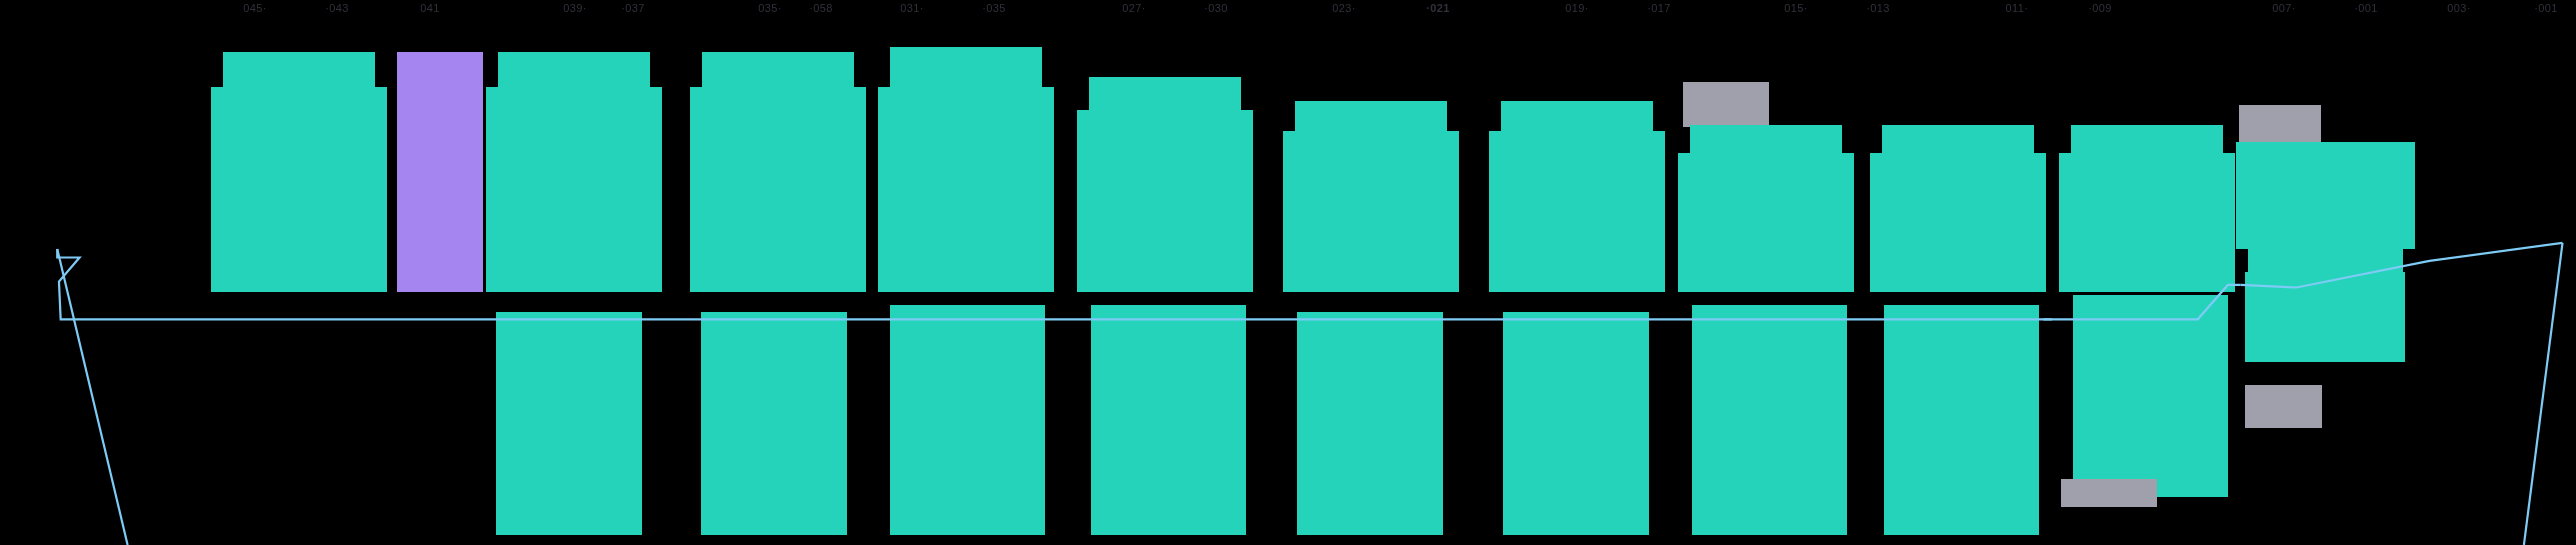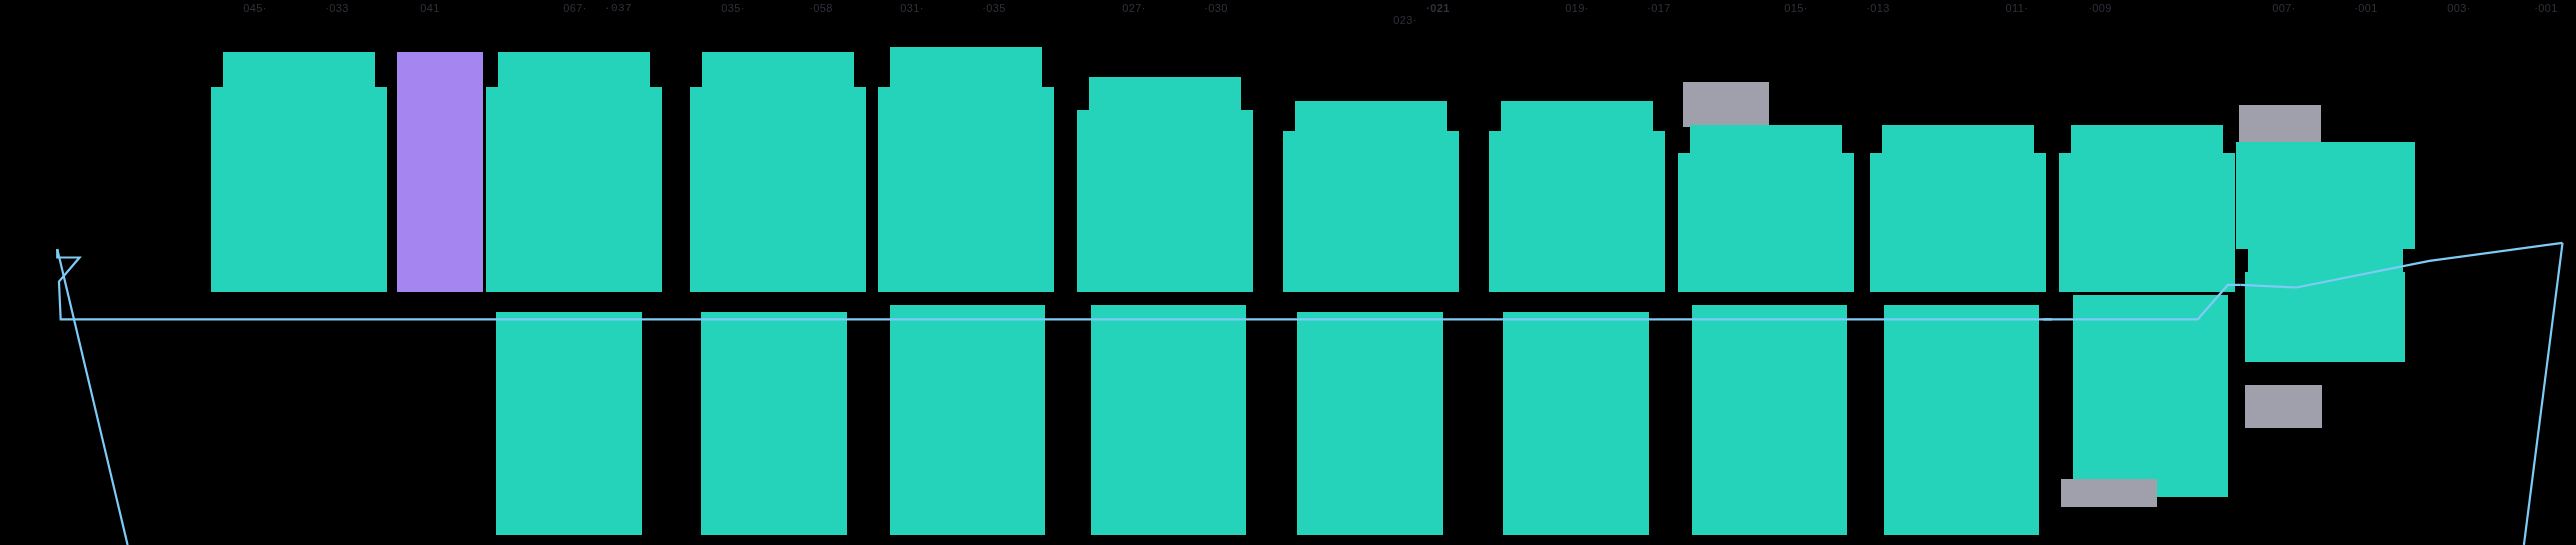--- a/index.html
+++ b/index.html
@@ -58,31 +58,31 @@
     vector-effect:non-scaling-stroke;
   }
 </style>
 </head>
 <body>
 
 <div id="stage" style="width: 2576px; height: 545px; background: rgb(0, 0, 0);">
 
   <div id="bay-ruler">
       <div class="bay-label" style="left: 255px; color: rgb(48, 49, 58);">045·</div>
-      <div class="bay-label" style="left: 337px; color: rgb(48, 49, 58);">·033</div>
+      <div class="bay-label" style="left: 337px; color: rgb(48, 49, 58);">·043</div>
       <div class="bay-label" style="left: 430px; color: rgb(48, 49, 58);">041</div>
-      <div class="bay-label" style="left: 575px; color: rgb(48, 49, 58);">067·</div>
-      <div class="bay-label" style="left: 618px; color: rgb(48, 49, 58); font-family: Liberation Mono, monospace;">·037</div>
-      <div class="bay-label" style="left: 733px; color: rgb(48, 49, 58);">035·</div>
+      <div class="bay-label" style="left: 575px; color: rgb(48, 49, 58);">039·</div>
+      <div class="bay-label" style="left: 633px; color: rgb(48, 49, 58);">·037</div>
+      <div class="bay-label" style="left: 770px; color: rgb(48, 49, 58);">035·</div>
       <div class="bay-label" style="left: 821px; color: rgb(48, 49, 58);">·058</div>
       <div class="bay-label" style="left: 912px; color: rgb(48, 49, 58);">031·</div>
       <div class="bay-label" style="left: 994px; color: rgb(48, 49, 58);">·035</div>
       <div class="bay-label" style="left: 1134px; color: rgb(48, 49, 58);">027·</div>
       <div class="bay-label" style="left: 1216px; color: rgb(48, 49, 58);">·030</div>
-      <div class="bay-label" style="left: 1405px; color: rgb(48, 49, 58); margin-top: 12px;">023·</div>
+      <div class="bay-label" style="left: 1344px; color: rgb(48, 49, 58);">023·</div>
       <div class="bay-label" style="left: 1438px; color: rgb(48, 49, 58); font-weight: bold;">·021</div>
       <div class="bay-label" style="left: 1577px; color: rgb(48, 49, 58); text-align: right;">019·</div>
       <div class="bay-label" style="left: 1659px; color: rgb(48, 49, 58);">·017</div>
       <div class="bay-label" style="left: 1796px; color: rgb(48, 49, 58);">015·</div>
       <div class="bay-label" style="left: 1878px; color: rgb(48, 49, 58);">·013</div>
       <div class="bay-label" style="left: 2017px; color: rgb(48, 49, 58);">011·</div>
       <div class="bay-label" style="left: 2100px; color: rgb(48, 49, 58);">·009</div>
       <div class="bay-label" style="left: 2284px; color: rgb(48, 49, 58);">007·</div>
       <div class="bay-label" style="left: 2366px; color: rgb(48, 49, 58);">·001</div>
       <div class="bay-label" style="left: 2459px; color: rgb(48, 49, 58);">003·</div>

